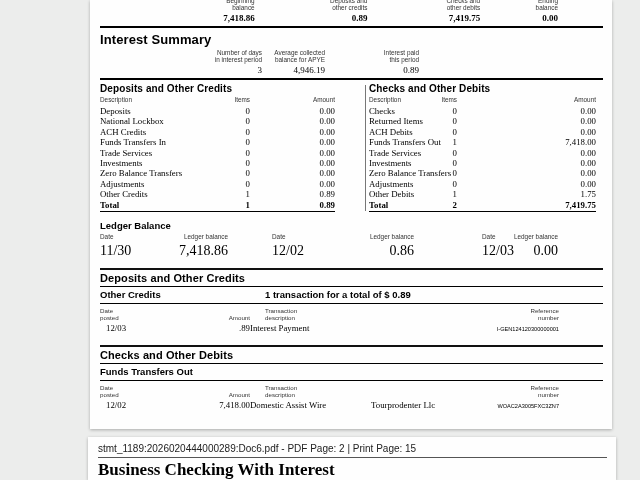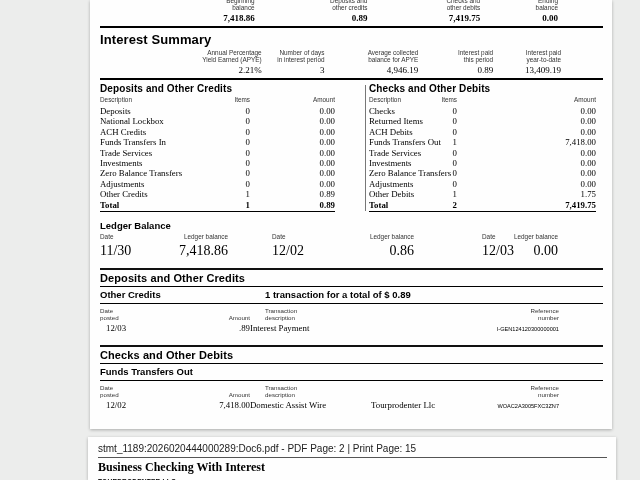--- a/index.html
+++ b/index.html
@@ -71,21 +71,21 @@
   .drow { position:relative; height:12px; margin-top:2px; font-family:"Liberation Serif", serif; font-size:8.8px; }
   .d-date { position:absolute; left:6px; }
   .d-amt { position:absolute; left:60px; width:90px; text-align:right; }
   .d-desc { position:absolute; left:150px; }
   .d-payee { position:absolute; left:271px; }
   .d-ref { position:absolute; right:44px; font-family:"Liberation Sans", sans-serif; font-size:5.6px; top:3px; }
 
   
   .file-info { margin-top:6px; font-size:10px; color:#222; }
   .np-heading { margin-top:3px; border-top:1px solid #555; padding-top:2px;
-                font-family:"Liberation Serif", serif; font-weight:bold; font-size:12px; }
+                font-family:"Liberation Serif", serif; font-weight:bold; font-size:17px; }
   .np-row { display:flex; justify-content:space-between; margin-top:3px; }
   .np-account { font-weight:bold; font-size:6.6px; letter-spacing:.2px; }
   .np-period { font-weight:bold; font-size:7.5px; }
 </style>
 </head>
 <body>
 
 <div class="viewport">
 
   <div class="sheet sheet1">
@@ -112,43 +112,33 @@
           <div class="hsm">balance</div>
           <div class="strip-val">0.00</div>
         </div>
       </div>
 
       <div class="rule-thick"></div>
 
       <div class="is-title">Interest Summary</div>
       <div class="is-grid">
         <div class="is-col">
-          <div class="hsm">Annual Percentage</div>
-          <div class="hsm">Yield Earned (APYE)</div>
-          <div class="is-val">2.21%</div>
-        </div>
-        <div class="is-col">
           <div class="hsm">Number of days</div>
           <div class="hsm">in interest period</div>
           <div class="is-val">3</div>
         </div>
         <div class="is-col">
           <div class="hsm">Average collected</div>
           <div class="hsm">balance for APYE</div>
           <div class="is-val">4,946.19</div>
         </div>
         <div class="is-col">
           <div class="hsm">Interest paid</div>
           <div class="hsm">this period</div>
           <div class="is-val">0.89</div>
-        </div>
-        <div class="is-col">
-          <div class="hsm">Interest paid</div>
-          <div class="hsm">year-to-date</div>
-          <div class="is-val">13,409.19</div>
         </div>
       </div>
 
       <div class="rule-thick"></div>
 
       <div class="tables">
         <div class="vdivider"></div>
 
         <div class="stable left">
           <div class="stable-title">Deposits and Other Credits</div>

